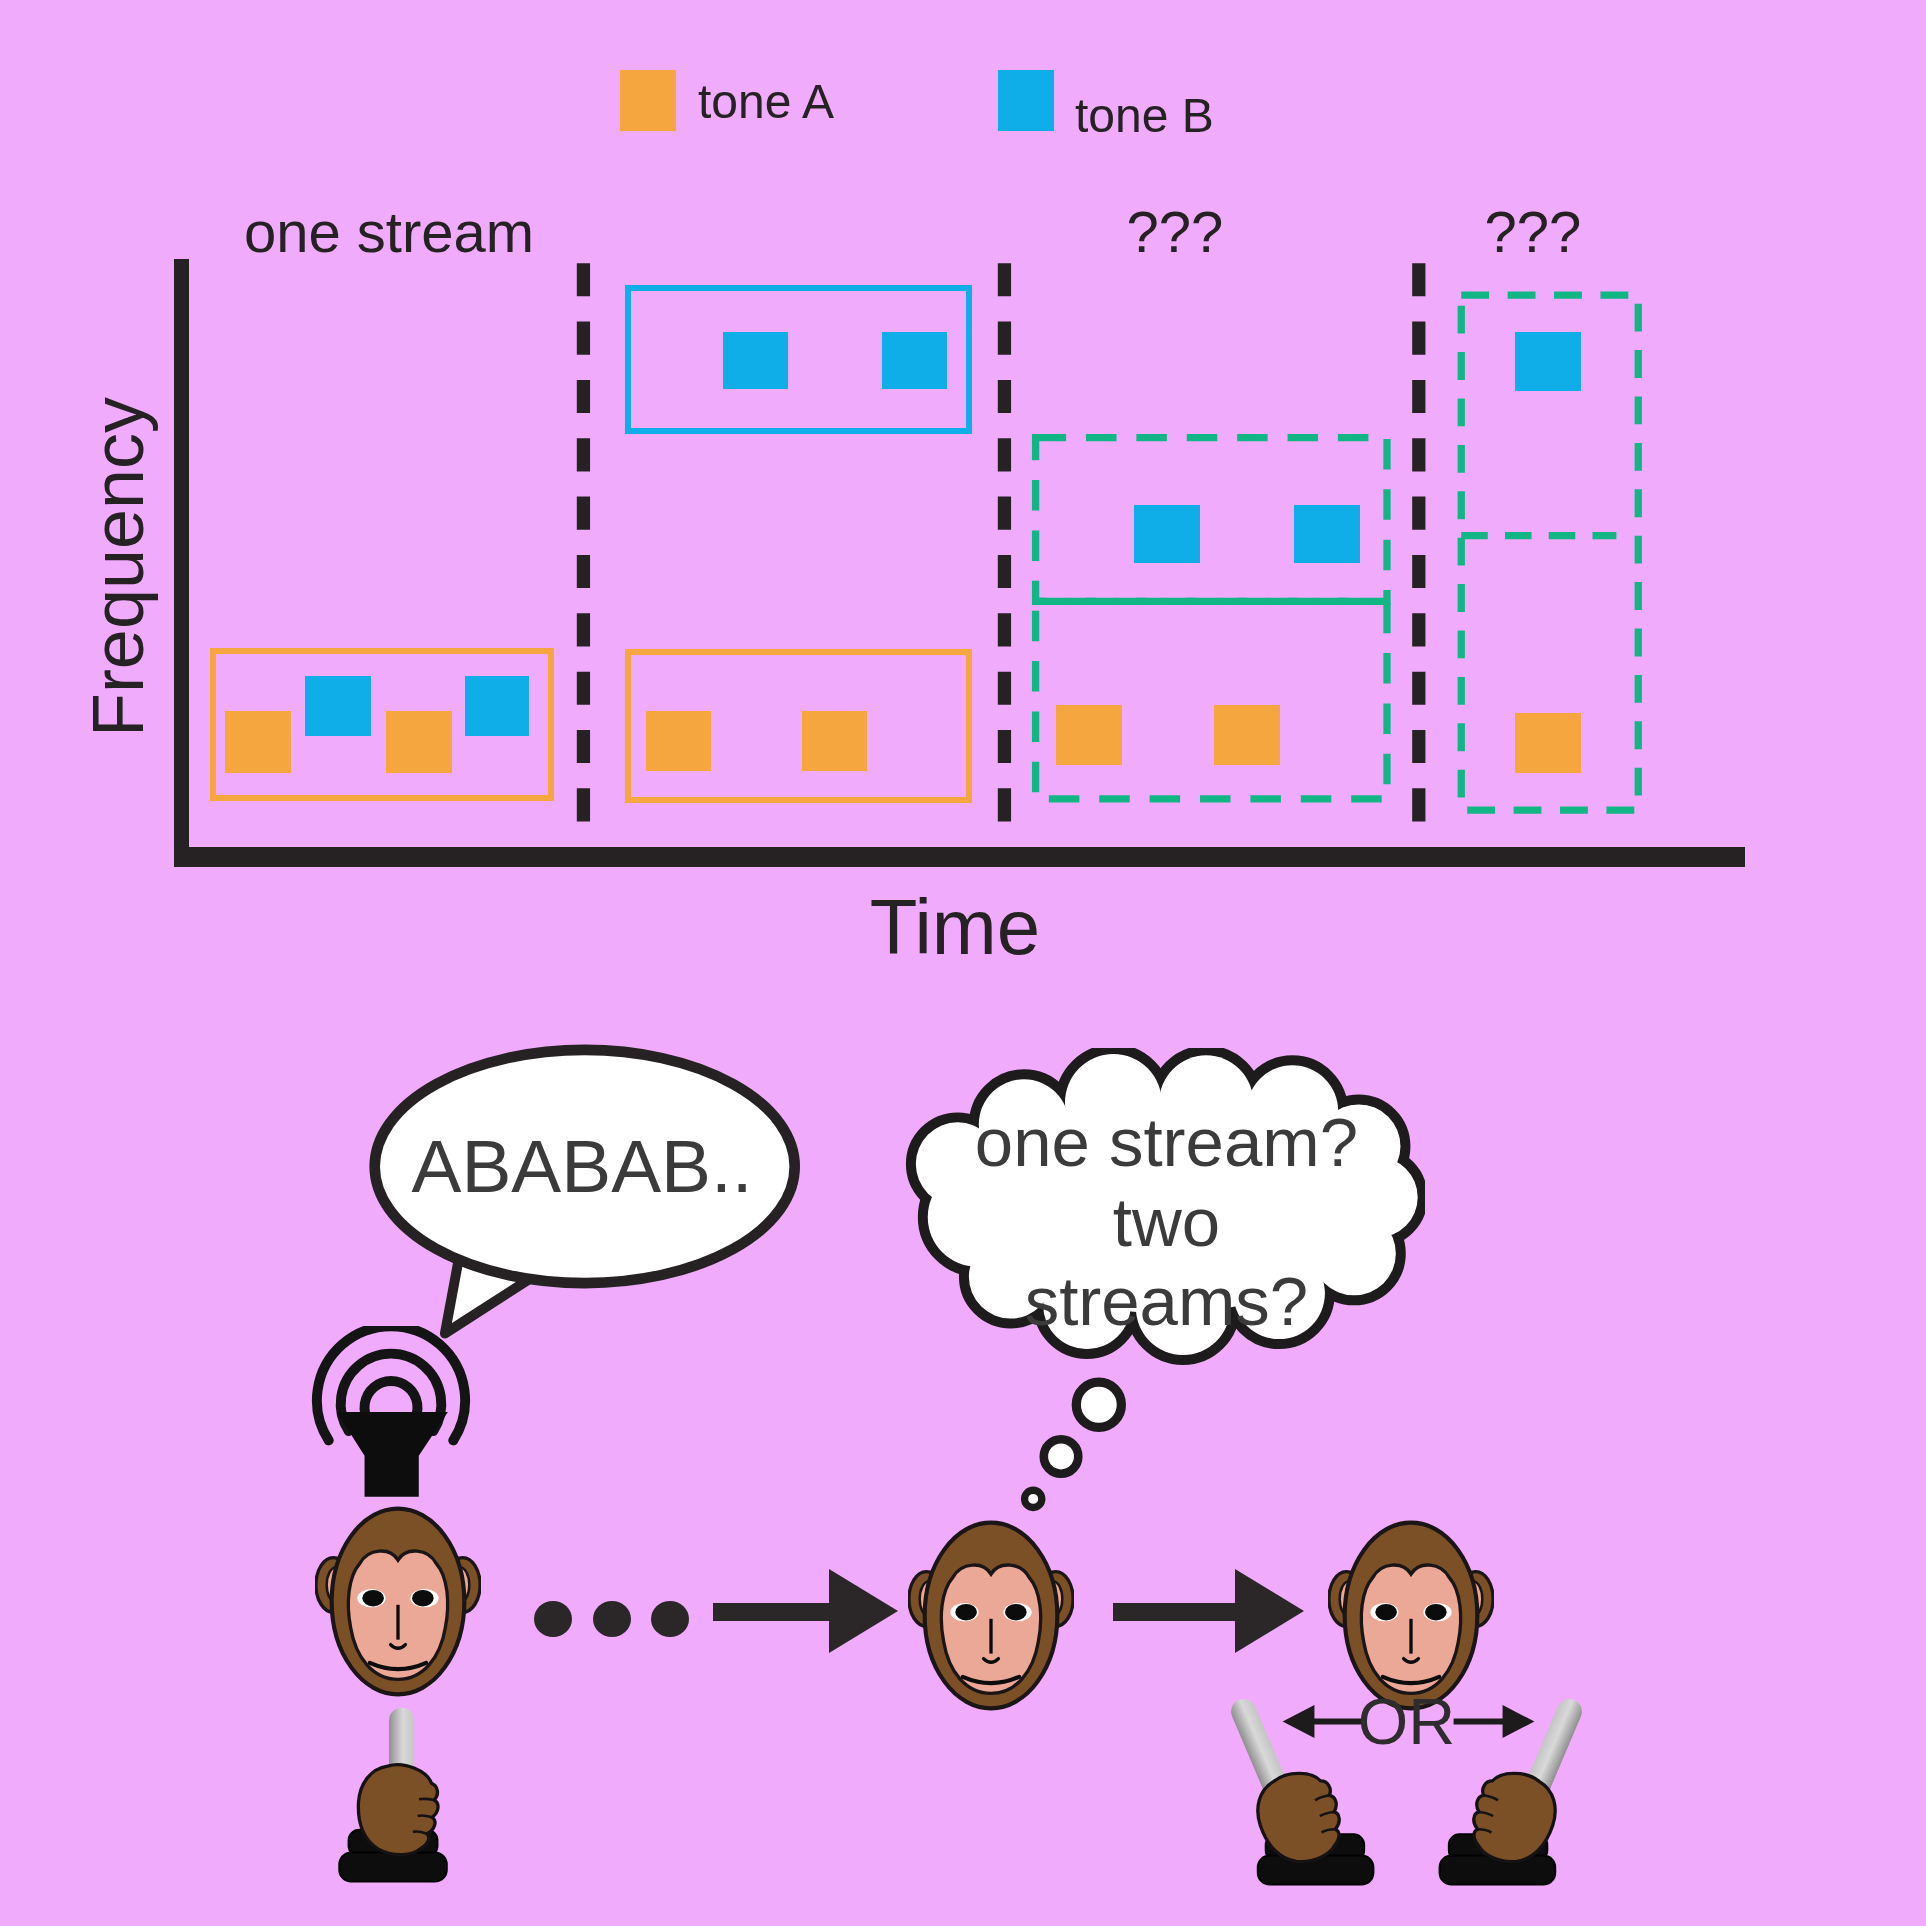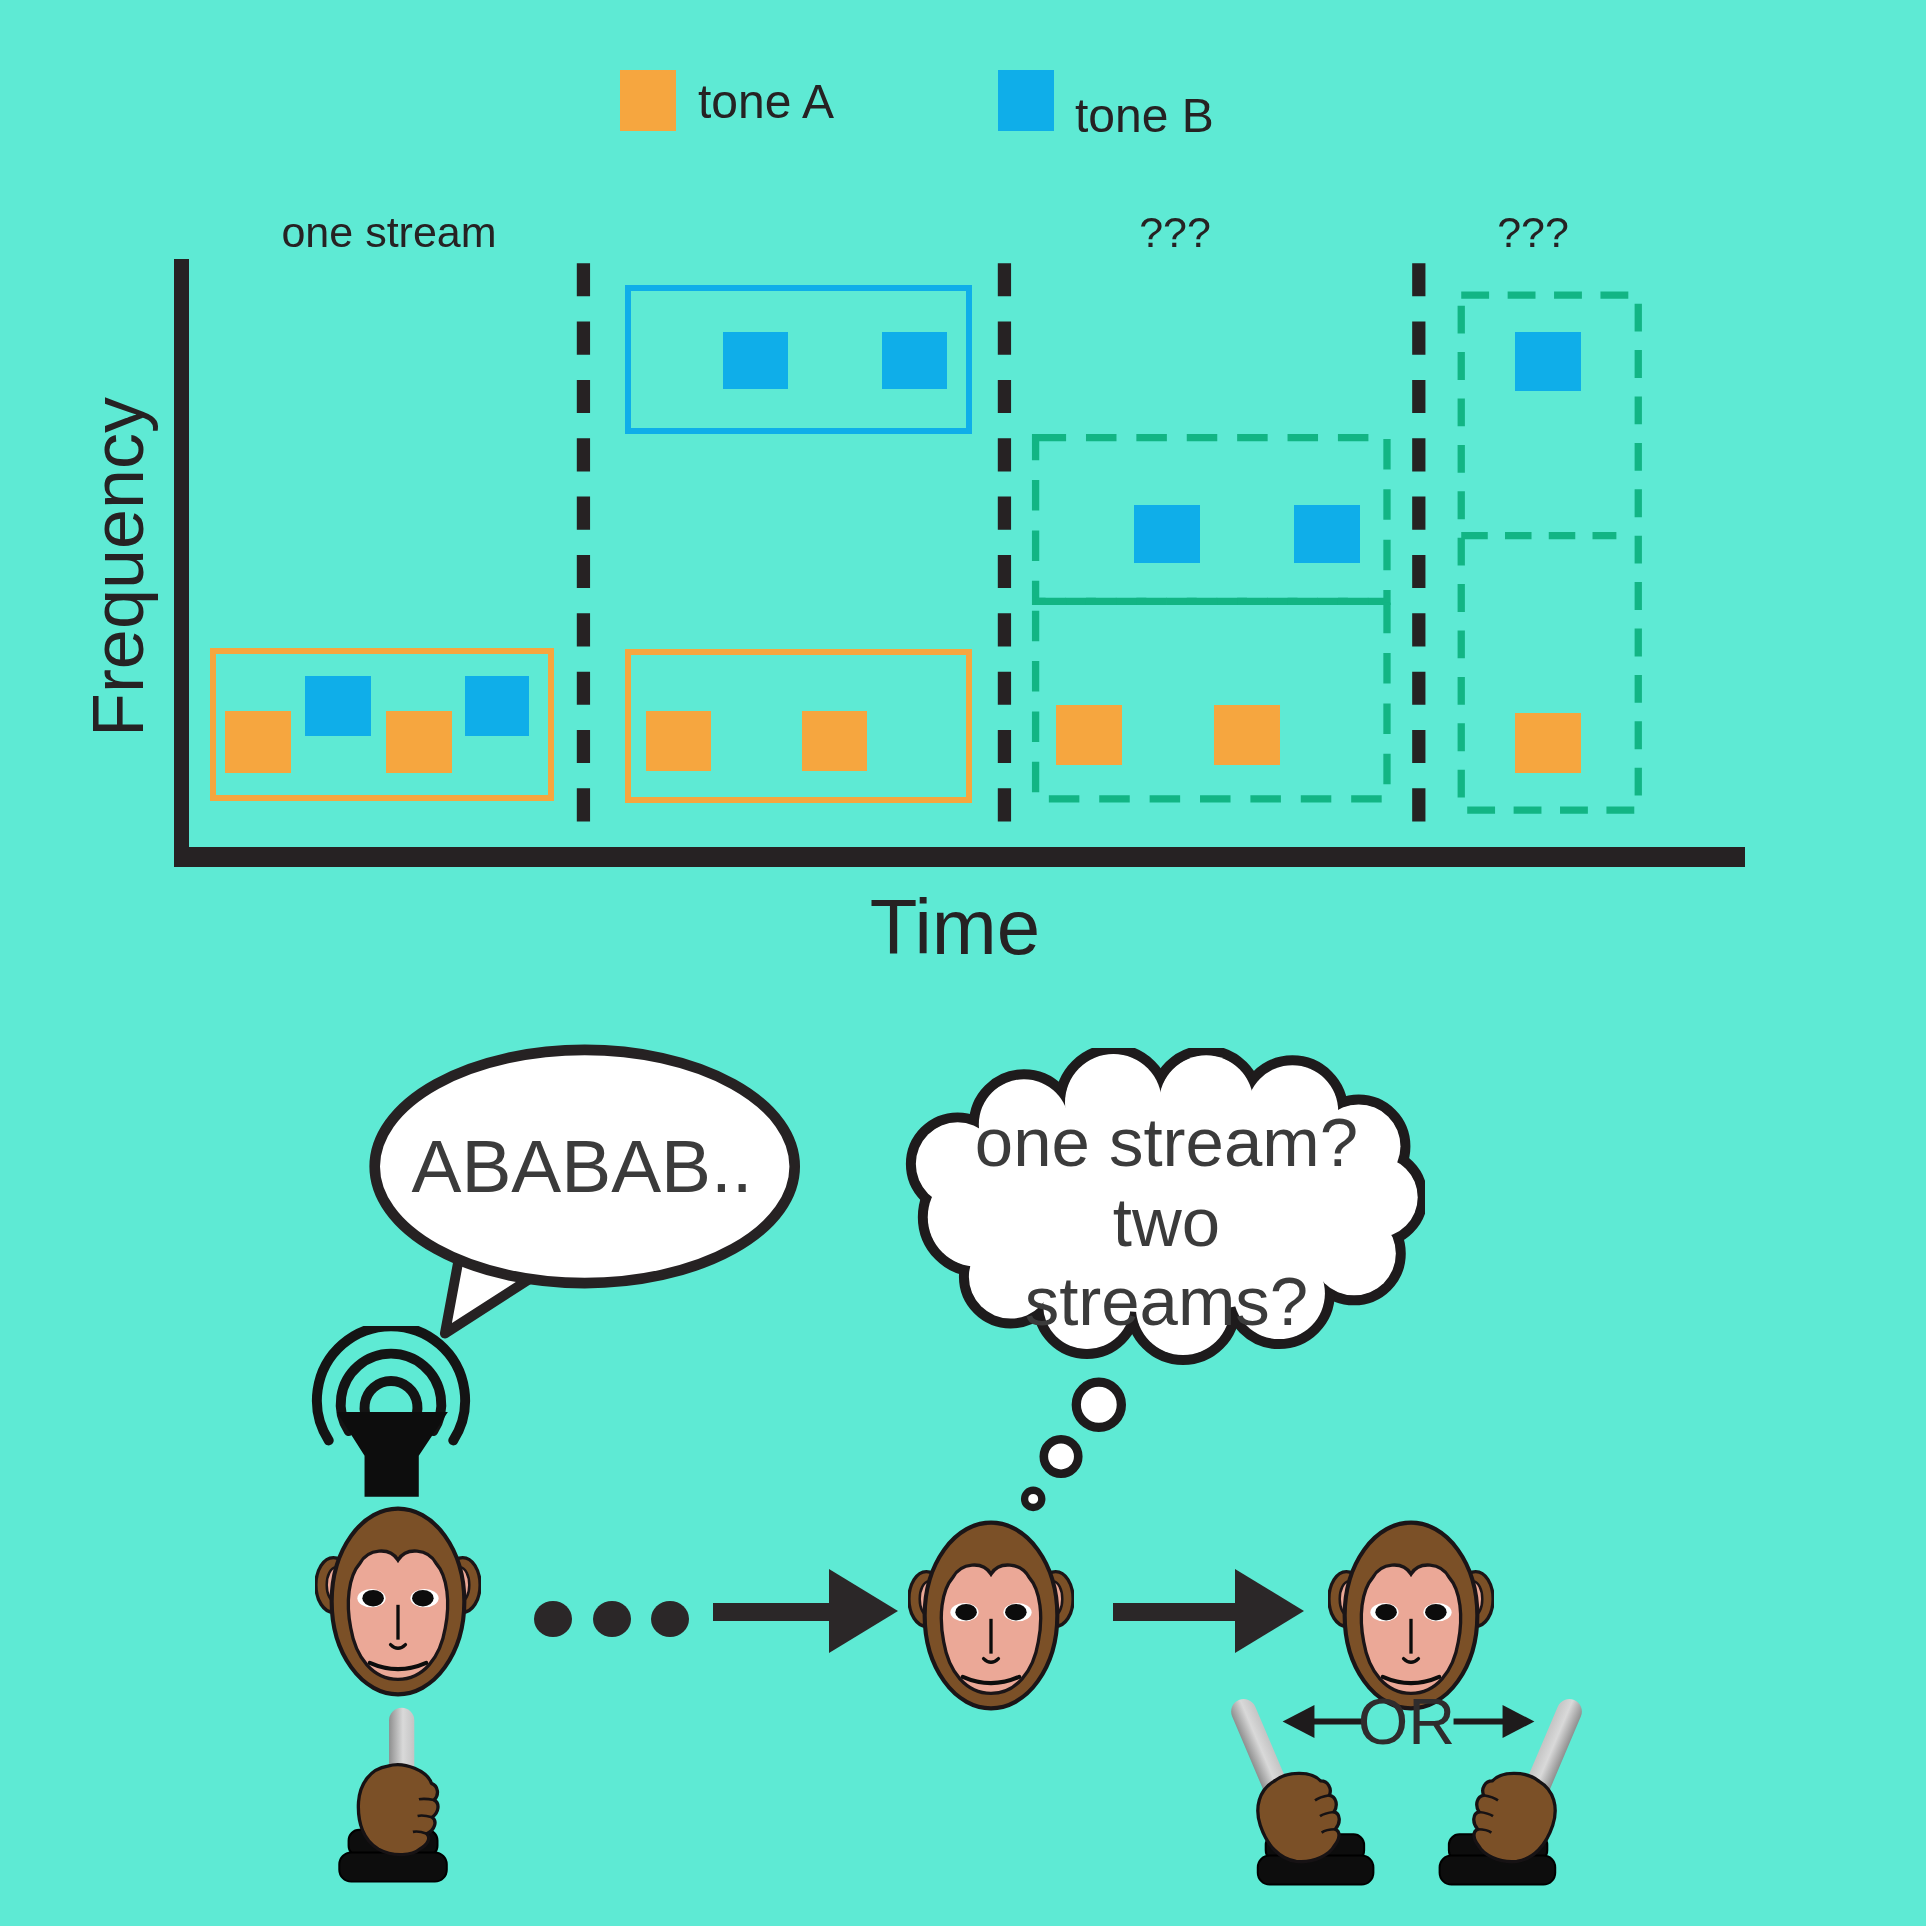--- a/index.html
+++ b/index.html
@@ -1,30 +1,30 @@
 <!DOCTYPE html>
 <html style="font-size:10.6px"><head>
 <meta charset="utf-8">
 <style>
   html,body{margin:0;padding:0;background:#ffffff;}
-  #canvas{position:relative;width:1926px;height:1926px;background:#5eead4;overflow:hidden;
+  #canvas{position:relative;width:1926px;height:1926px;background:#f0abfc;overflow:hidden;
           font-family:"Liberation Sans", sans-serif;color:#262223;}
   .abs{position:absolute;}
   
   .swatch{position:absolute;width:56px;height:61px;}
   .swatch.a{background:#F6A63F;}
   .swatch.b{background:#0FAEE9;}
   .legend-label{position:absolute;height:61px;line-height:64px;font-size:48px;color:#262223;white-space:nowrap;}
   
   .y-axis{position:absolute;left:174px;top:259px;width:14.6px;height:608px;background:#262223;}
   .x-axis{position:absolute;left:174px;top:847px;width:1571px;height:20px;background:#262223;}
   .ylabel{position:absolute;left:118px;top:567px;transform:translate(-50%,-50%) rotate(-90deg);
           font-size:72px;white-space:nowrap;color:#262223;}
   .xlabel{position:absolute;left:955px;top:882px;transform:translateX(-50%);font-size:78px;color:#262223;}
-  .ptitle{position:absolute;top:199px;transform:translateX(-50%);font-size:43px;line-height:66px;
+  .ptitle{position:absolute;top:199px;transform:translateX(-50%);font-size:58px;line-height:66px;
           color:#262223;white-space:nowrap;}
   
   .sbox{position:absolute;background:transparent;}
   .sbox.orange{border:6.6px solid #F6A63F;}
   .sbox.blue{border:6.6px solid #0FAEE9;}
   
   .tone{position:absolute;}
   .tone.a{background:#F6A63F;}
   .tone.b{background:#0FAEE9;}
   

